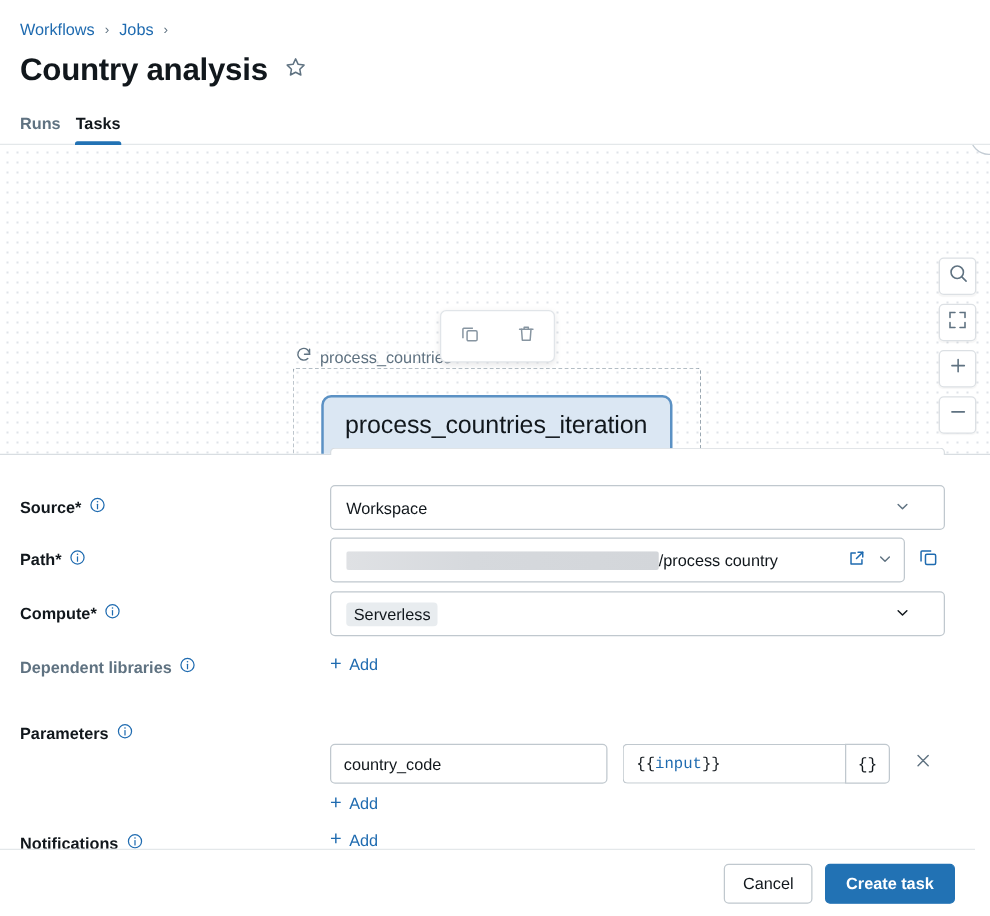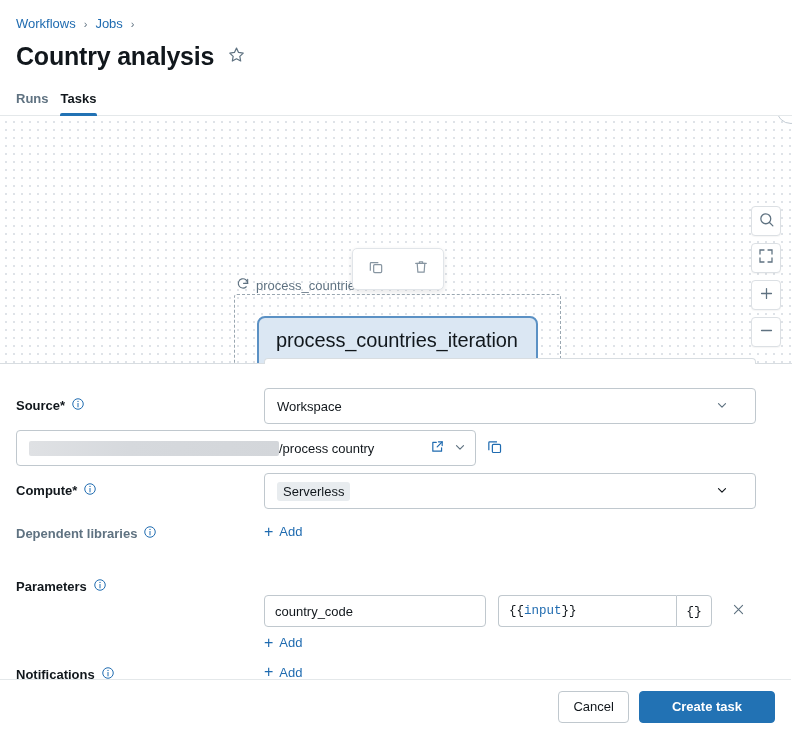--- a/index.html
+++ b/index.html
@@ -266,39 +266,39 @@
     font-size: 13px; color: #11171c; cursor: pointer;
   }
   .x-btn {
     width: 28px; height: 32px; margin-left: 10px;
     display: flex; align-items: center; justify-content: center;
     cursor: pointer;
   }
 
   
   .footer {
-    position: absolute; left: 0; right: 1px; bottom: 0;
+    position: absolute; left: 0; right: 12px; bottom: 0;
     height: 54px;
     border-top: 1px solid #e4e8ea;
     background: #ffffff;
     display: flex; align-items: center; justify-content: flex-end;
     gap: 10px; padding-right: 16px;
   }
   .btn {
     height: 32px; border-radius: 4px;
     font-size: 13px;
     display: inline-flex; align-items: center; justify-content: center;
     cursor: pointer; padding: 0 14px;
   }
   .btn-secondary {
     background: #ffffff; border: 1px solid #c0c8ce; color: #11171c;
   }
   .btn-primary {
     background: #2272b4; border: 1px solid #2272b4; color: #ffffff;
-    font-weight: bold; padding: 0 32px;
+    font-weight: bold; padding: 0 16px;
   }
   .info-icon { display: inline-block; cursor: pointer; }
 </style>
 </head>
 <body>
 
 <div class="header">
   <div class="breadcrumb">
     <span class="crumb">Workflows</span>
     <span class="crumb-sep">›</span>
@@ -421,20 +421,30 @@
         <span>
           <svg width="14" height="14" viewBox="0 0 24 24" fill="none" stroke="#5f7281" stroke-width="2" stroke-linecap="round" stroke-linejoin="round">
             <polyline points="6,9.5 12,15.5 18,9.5"></polyline>
           </svg>
         </span>
       </div>
     </div>
   </div>
 
   <div class="form-row" style="margin-top:6px;">
+    <div class="form-label">
+      <span>Path*</span>
+      <span class="info-icon">
+        <svg width="14" height="14" viewBox="0 0 24 24" fill="none" stroke="#1f6bb0" stroke-width="1.7">
+          <circle cx="12" cy="12" r="9"></circle>
+          <path d="M12 11v6" stroke-linecap="round"></path>
+          <circle cx="12" cy="7.6" r="1.1" fill="#1f6bb0" stroke="none"></circle>
+        </svg>
+      </span>
+    </div>
     <div class="form-control path-row">
       <div class="path-box">
         <span class="path-text">
           <span class="redacted path"></span>
           <span>/process country</span>
         </span>
         <span>
           <svg width="15" height="15" viewBox="0 0 24 24" fill="none" stroke="#1f6bb0" stroke-width="1.9" stroke-linecap="round" stroke-linejoin="round">
             <path d="M13.5 4.5H19.5V10.5"></path>
             <path d="M19.5 4.5L11.5 12.5"></path>

